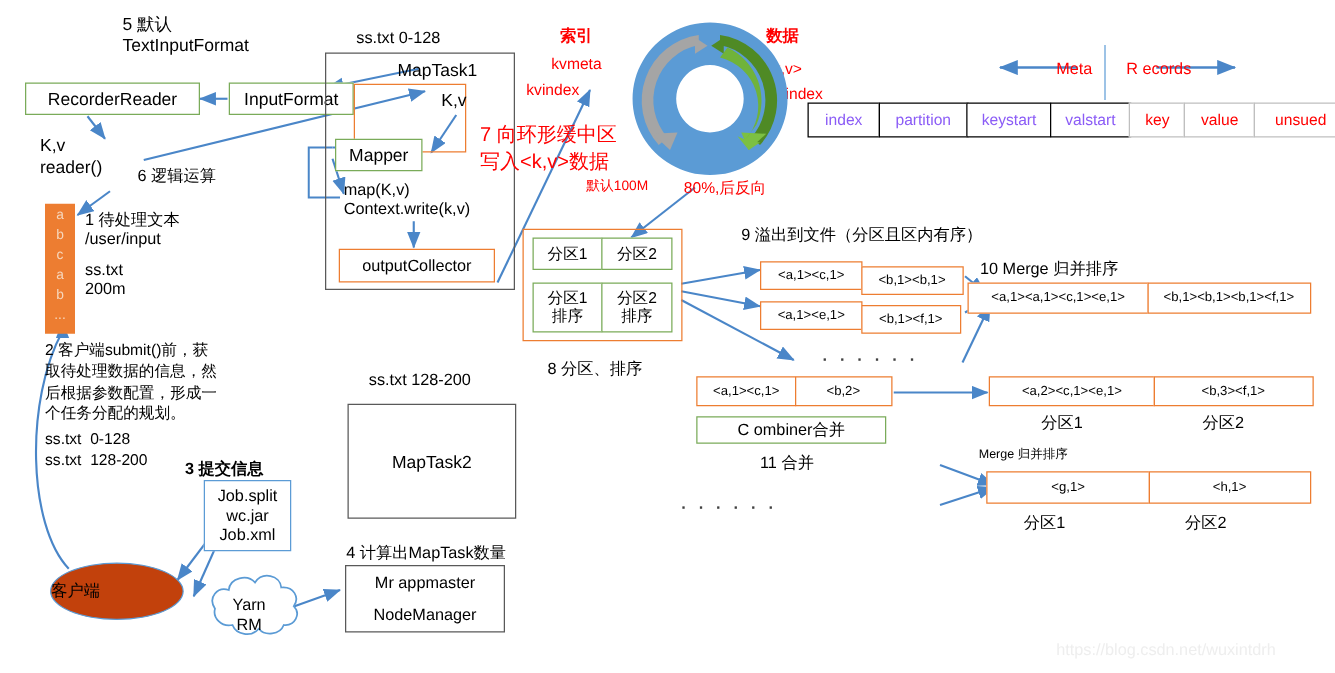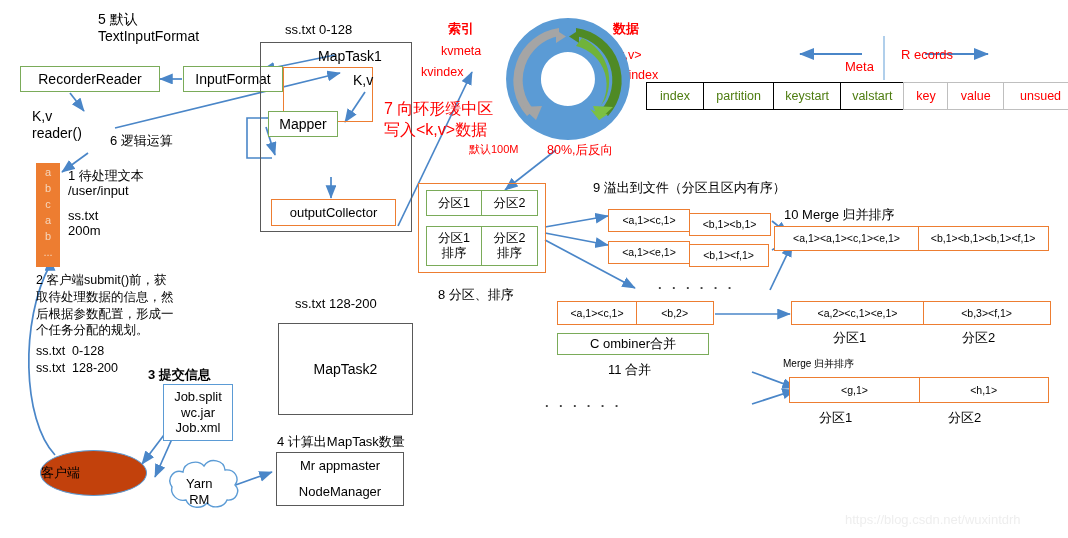--- a/index.html
+++ b/index.html
@@ -8,21 +8,21 @@
   #stage{position:absolute;left:0;top:0;width:1068px;height:538px;}
   .abs{position:absolute;box-sizing:border-box;}
   .txt{position:absolute;white-space:pre;line-height:1.18;}
   .red{color:#ff0000;}
   .box{position:absolute;box-sizing:border-box;display:flex;align-items:center;
        justify-content:center;text-align:center;background:#fff;line-height:1.2;}
   .g{border:1.4px solid #7aab59;}
   .o{border:1.4px solid #ed7d31;}
   .k{border:1.4px solid #595959;}
   .b{border:1.4px solid #5b9bd5;}
-  .rtbl{border:1.4px solid #000;color:#4d7c0f;}
+  .rtbl{border:1.4px solid #000;color:#8b5cf6;}
   .rtbl2{border:1.2px solid #bfbfbf;color:#ff0000;}
   svg{position:absolute;left:0;top:0;width:1068px;height:538px;overflow:visible;}
   .wm{position:absolute;color:#eeeeee;font-size:13px;}
   .vcol{position:absolute;background:#ed7d31;color:#f6d7bd;display:flex;
         flex-direction:column;align-items:center;justify-content:flex-start;
         font-size:11px;line-height:1.45;padding-top:2px;}
   .ellipse{position:absolute;border:1.4px solid #5b9bd5;border-radius:50%;
            display:flex;align-items:center;justify-content:flex-start;background:#c2410c;}
   .ring-wrap{position:absolute;}
   .dots{position:absolute;letter-spacing:3px;font-weight:bold;color:#404040;}
@@ -166,20 +166,22 @@
   <div class="txt" style="left: 318px; top: 48px; font-size: 14px; white-space: pre;">MapTask1</div>
 
   <div class="abs o" style="left:283px;top:67px;width:90px;height:55px;"></div>
 
   <div class="txt" style="left: 353px; top: 72px; font-size: 14px; white-space: pre;">K,v</div>
 
   <div class="box g" style="left:268px;top:111px;width:70px;height:26px;font-size:14px;">
     <span>Mapper</span>
   </div>
 
+  <div class="txt" style="left: 275px; top: 144px; font-size: 13px; white-space: pre;">map(K,v)
+Context.write(k,v)</div>
 
   <div class="box o" style="left:271px;top:199px;width:125px;height:27px;font-size:13px;">
     <span>outputCollector</span>
   </div>
 
   <div class="txt" style="left: 295px; top: 296px; font-size: 13px; white-space: pre;">ss.txt 128-200</div>
   <div class="box k" style="left:278px;top:323px;width:135px;height:92px;font-size:14px;">
     <span>MapTask2</span>
   </div>
 
@@ -211,21 +213,21 @@
       <g fill="#5f9e2f">
         <path d="M72,20 A45,45 0 0,1 97,94 L104,100 A53,53 0 0,0 72,12 z" fill="#4f8a25"></path>
         <path d="M75,14 L75,27 L65,20.5 z" fill="#4f8a25"></path>
         <path d="M109,91 L95,104 L89,90 z" fill="#7cc043"></path>
         <path d="M104,98 A50,50 0 0,1 86,93 L95,104 z" fill="#7cc043"></path>
         <path d="M78,22 A47,47 0 0,1 101,84 L92,96 A40,40 0 0,0 72,30 z" fill="#70b33a"></path>
       </g>
     </svg>
   </div>
 
-  <div class="txt red" style="left: 845px; top: 47px; font-size: 13px; white-space: pre; margin-top: 12px;">Meta</div>
+  <div class="txt red" style="left: 845px; top: 47px; font-size: 13px; white-space: pre;">Meta</div>
   <div class="txt red" style="left: 901px; top: 47px; font-size: 13px; white-space: pre;">R ecords</div>
 
   <div class="abs" style="left:646px;top:82px;height:28px;display:flex;">
     <div class="box rtbl" style="position:relative;width:58px;height:28px;font-size:12.5px;margin-right:-1.4px;">
       <span>index</span>
     </div>
     <div class="box rtbl" style="position:relative;width:72px;height:28px;font-size:12.5px;margin-right:-1.4px;">
       <span>partition</span>
     </div>
     <div class="box rtbl" style="position:relative;width:68px;height:28px;font-size:12.5px;margin-right:-1.4px;">

